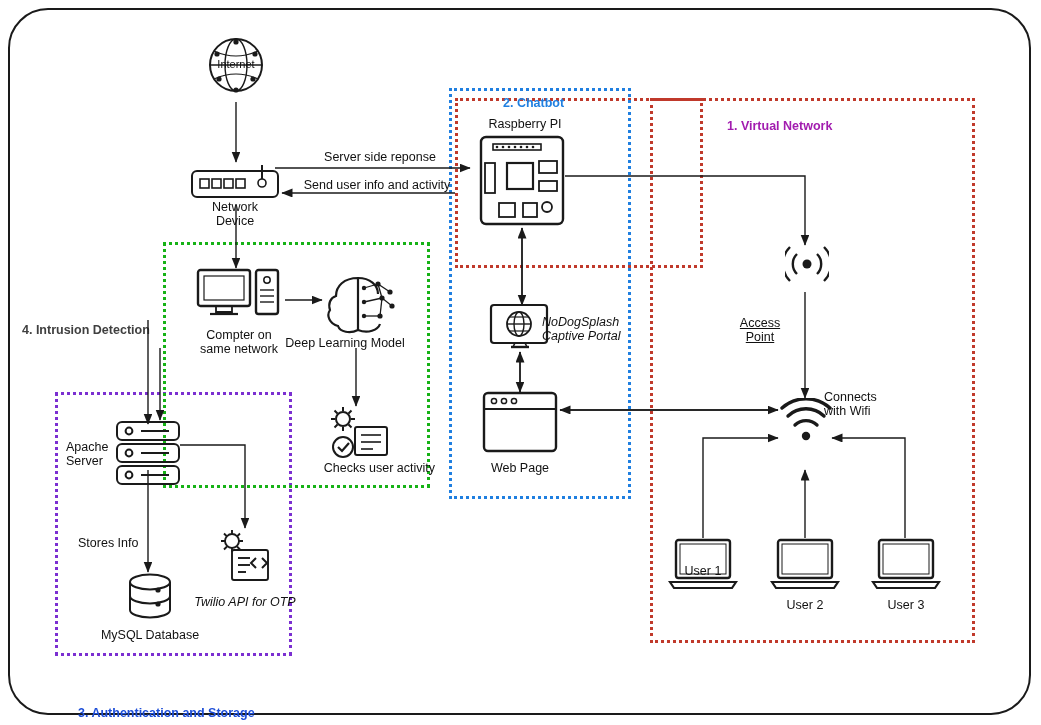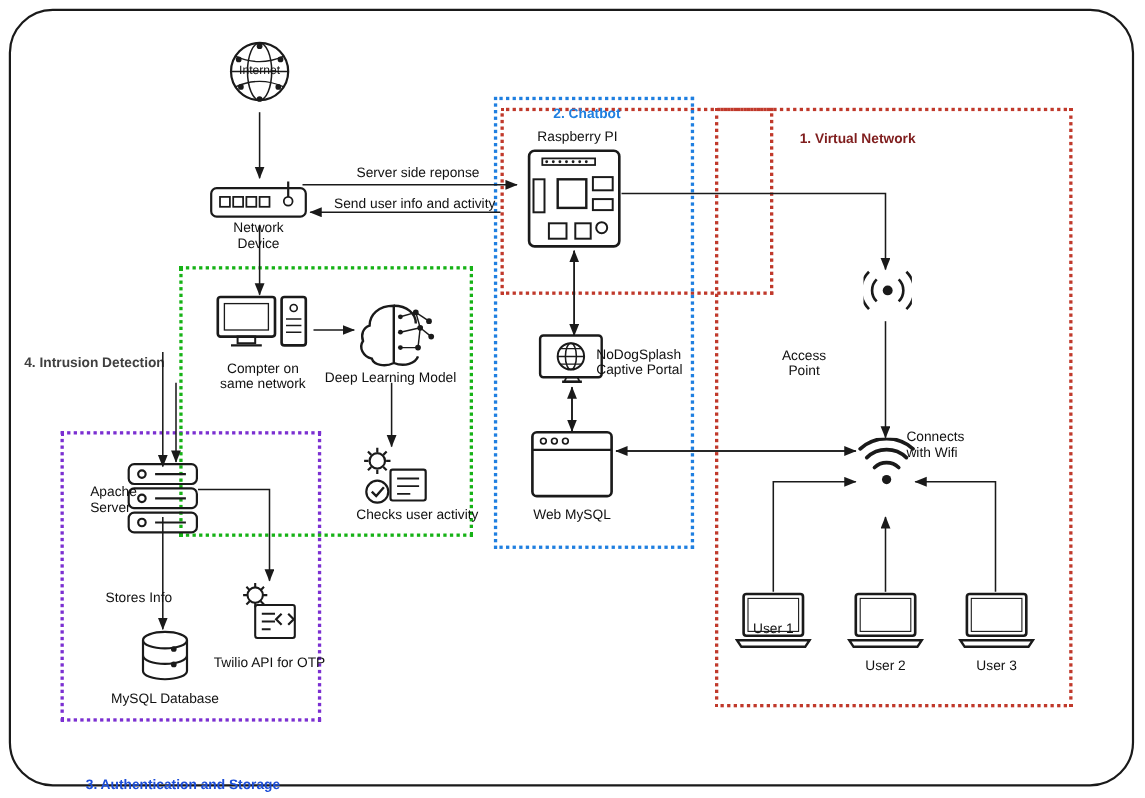--- a/index.html
+++ b/index.html
@@ -63,21 +63,21 @@
   .icon-box svg { display: block; }
 </style>
 </head>
 <body>
 
 <div id="canvas">
 
   <div class="outer-frame"></div>
 
   <div class="group-box" style="left:650px; top:98px; width:325px; height:545px; border-color:#c0392b;"></div>
-  <div class="group-label" style="left:727px; top:84px; color:#7f1d1d;">1. Virtual Network</div>
+  <div class="group-label" style="left:727px; top:84px; color:#a21caf;">1. Virtual Network</div>
 
   <div class="group-box" style="left:455px; top:98px; width:248px; height:170px; border-color:#c0392b;"></div>
 
   <div class="group-box" style="left:449px; top:88px; width:182px; height:411px; border-color:#1f7fe0;"></div>
   <div class="group-label" style="left:503px; top:61px; color:#1f7fe0;">2. Chatbot</div>
 
   <div class="group-box" style="left:55px; top:392px; width:237px; height:264px; border-color:#7b2fd1;"></div>
   <div class="group-label" style="left:78px; top:671px; color:#1d4ed8;">3. Authentication and Storage</div>
 
   <div class="group-box" style="left:163px; top:242px; width:267px; height:246px; border-color:#16b216;"></div>
@@ -190,48 +190,48 @@
 
   <div class="icon-box" style="left:785px; top:240px;">
     <svg width="44" height="48" viewBox="0 0 44 48">
       <circle cx="22" cy="24" r="4.5" fill="#1a1a1a"></circle>
       <path d="M12 14 A14 14 0 0 0 12 34" fill="none" stroke="#1a1a1a" stroke-width="2.4"></path>
       <path d="M32 14 A14 14 0 0 1 32 34" fill="none" stroke="#1a1a1a" stroke-width="2.4"></path>
       <path d="M5 7 A24 24 0 0 0 5 41" fill="none" stroke="#1a1a1a" stroke-width="2.4"></path>
       <path d="M39 7 A24 24 0 0 1 39 41" fill="none" stroke="#1a1a1a" stroke-width="2.4"></path>
     </svg>
   </div>
-  <div class="lbl" style="left:696px; top:316px; width:70px;">Access
+  <div class="lbl" style="left:725px; top:316px; width:70px;text-decoration:underline;">Access
 Point</div>
 
   <div class="icon-box" style="left:487px; top:303px;">
     <svg width="66" height="50" viewBox="0 0 66 50">
       <rect x="4" y="2" width="56" height="38" rx="3" fill="none" stroke="#1a1a1a" stroke-width="2.2"></rect>
       <circle cx="32" cy="21" r="12" fill="none" stroke="#1a1a1a" stroke-width="1.8"></circle>
       <ellipse cx="32" cy="21" rx="5" ry="12" fill="none" stroke="#1a1a1a" stroke-width="1.4"></ellipse>
       <line x1="20" y1="21" x2="44" y2="21" stroke="#1a1a1a" stroke-width="1.4"></line>
       <line x1="22" y1="14" x2="42" y2="14" stroke="#1a1a1a" stroke-width="1.2"></line>
       <line x1="22" y1="28" x2="42" y2="28" stroke="#1a1a1a" stroke-width="1.2"></line>
       <path d="M24 44 h18" stroke="#1a1a1a" stroke-width="2.4"></path>
       <path d="M28 40 h10 l2 4 h-14 z" fill="none" stroke="#1a1a1a" stroke-width="1.6"></path>
     </svg>
   </div>
-  <div class="lbl left" style="left:542px; top:315px; width:95px; text-align:left;">NoDogSplash
+  <div class="lbl left" style="left:542px; top:315px; width:95px; text-align:left;font-style:italic;">NoDogSplash
 Captive Portal</div>
 
   <div class="icon-box" style="left:482px; top:391px;">
     <svg width="76" height="62" viewBox="0 0 76 62">
       <rect x="2" y="2" width="72" height="58" rx="4" fill="none" stroke="#1a1a1a" stroke-width="2.4"></rect>
       <line x1="2" y1="18" x2="74" y2="18" stroke="#1a1a1a" stroke-width="2"></line>
       <circle cx="12" cy="10" r="2.6" fill="none" stroke="#1a1a1a" stroke-width="1.5"></circle>
       <circle cx="22" cy="10" r="2.6" fill="none" stroke="#1a1a1a" stroke-width="1.5"></circle>
       <circle cx="32" cy="10" r="2.6" fill="none" stroke="#1a1a1a" stroke-width="1.5"></circle>
     </svg>
   </div>
-  <div class="lbl" style="left:482px; top:461px; width:76px;">Web MySQL</div>
+  <div class="lbl" style="left:482px; top:461px; width:76px;">Web Page</div>
 
   <div class="icon-box" style="left:779px; top:398px;">
     <svg width="54" height="46" viewBox="0 0 54 46">
       <circle cx="27" cy="38" r="4.2" fill="#1a1a1a"></circle>
       <path d="M16 27 A16 16 0 0 1 38 27" fill="none" stroke="#1a1a1a" stroke-width="3.4" stroke-linecap="round"></path>
       <path d="M9 18 A26 26 0 0 1 45 18" fill="none" stroke="#1a1a1a" stroke-width="3.4" stroke-linecap="round"></path>
       <path d="M3 10 A36 36 0 0 1 51 10" fill="none" stroke="#1a1a1a" stroke-width="3.4" stroke-linecap="round"></path>
     </svg>
   </div>
   <div class="lbl left" style="left:824px; top:390px; width:90px; text-align:left;">Connects
@@ -272,21 +272,21 @@
           <circle cx="62" cy="26" r="2.6"></circle>
         <circle cx="60" cy="44" r="2.6"></circle>
           <circle cx="70" cy="20" r="2.6"></circle>
         <circle cx="72" cy="34" r="2.6"></circle>
           <circle cx="44" cy="16" r="2.2"></circle>
         <circle cx="44" cy="30" r="2.2"></circle>
           <circle cx="44" cy="44" r="2.2"></circle>
       </g>
     </svg>
   </div>
-  <div class="lbl" style="left:280px; top:336px; width:150px;">Deep Learning Model</div>
+  <div class="lbl" style="left:270px; top:336px; width:150px;">Deep Learning Model</div>
 
   <div class="icon-box" style="left:325px; top:405px;">
     <svg width="66" height="58" viewBox="0 0 66 58">
       <g fill="none" stroke="#1a1a1a" stroke-width="2">
         <circle cx="18" cy="14" r="7"></circle>
         <path d="M18 2 v4 M18 22 v4 M6 14 h4 M26 14 h4 M9.5 5.5 l3 3 M23.5 19.5 l3 3 M26.5 5.5 l-3 3 M12.5 19.5 l-3 3"></path>
       </g>
       <rect x="30" y="22" width="32" height="28" rx="2" fill="none" stroke="#1a1a1a" stroke-width="2"></rect>
       <line x1="36" y1="30" x2="56" y2="30" stroke="#1a1a1a" stroke-width="1.6"></line>
       <line x1="36" y1="37" x2="56" y2="37" stroke="#1a1a1a" stroke-width="1.6"></line>
@@ -305,40 +305,40 @@
         <rect x="4" y="48" width="62" height="18" rx="5"></rect>
         <circle cx="16" cy="13" r="3.4"></circle>
         <circle cx="16" cy="35" r="3.4"></circle>
         <circle cx="16" cy="57" r="3.4"></circle>
         <line x1="28" y1="13" x2="56" y2="13"></line>
         <line x1="28" y1="35" x2="56" y2="35"></line>
         <line x1="28" y1="57" x2="56" y2="57"></line>
       </g>
     </svg>
   </div>
-  <div class="lbl left" style="left:66px; top:440px; width:50px; text-align:left;margin-left:16px;">Apache
+  <div class="lbl left" style="left:66px; top:440px; width:50px; text-align:left;">Apache
 Server</div>
 
-  <div class="lbl left" style="left:96px; top:536px; width:90px; text-align:left;">Stores Info</div>
+  <div class="lbl left" style="left:78px; top:536px; width:90px; text-align:left;">Stores Info</div>
 
   <div class="icon-box" style="left:216px; top:528px;">
     <svg width="58" height="58" viewBox="0 0 58 58">
       <g fill="none" stroke="#1a1a1a" stroke-width="1.9">
         <circle cx="16" cy="13" r="7"></circle>
         <path d="M16 2 v4 M16 20 v4 M5 13 h4 M23 13 h4 M8 5.5 l3 3 M21 18.5 l3 3 M24 5.5 l-3 3 M11 18.5 l-3 3"></path>
         <rect x="16" y="22" width="36" height="30" rx="2"></rect>
         <line x1="22" y1="30" x2="34" y2="30"></line>
         <line x1="22" y1="37" x2="34" y2="37"></line>
         <line x1="22" y1="44" x2="30" y2="44"></line>
         <path d="M40 30 l-5 5 l5 5" stroke-width="2"></path>
         <path d="M46 30 l5 5 l-5 5" stroke-width="2"></path>
       </g>
     </svg>
   </div>
-  <div class="lbl" style="left:185px; top:595px; width:120px;">Twilio API for OTP</div>
+  <div class="lbl" style="left:185px; top:595px; width:120px;font-style:italic;">Twilio API for OTP</div>
 
   <div class="icon-box" style="left:125px; top:572px;">
     <svg width="50" height="52" viewBox="0 0 50 52">
       <g fill="none" stroke="#1a1a1a" stroke-width="2">
         <ellipse cx="25" cy="10" rx="20" ry="7.5"></ellipse>
         <path d="M5 10 v28 a20 7.5 0 0 0 40 0 v-28"></path>
         <path d="M5 24 a20 7.5 0 0 0 40 0"></path>
         <circle cx="33" cy="18" r="1.6" fill="#1a1a1a"></circle>
         <circle cx="33" cy="32" r="1.6" fill="#1a1a1a"></circle>
       </g>

